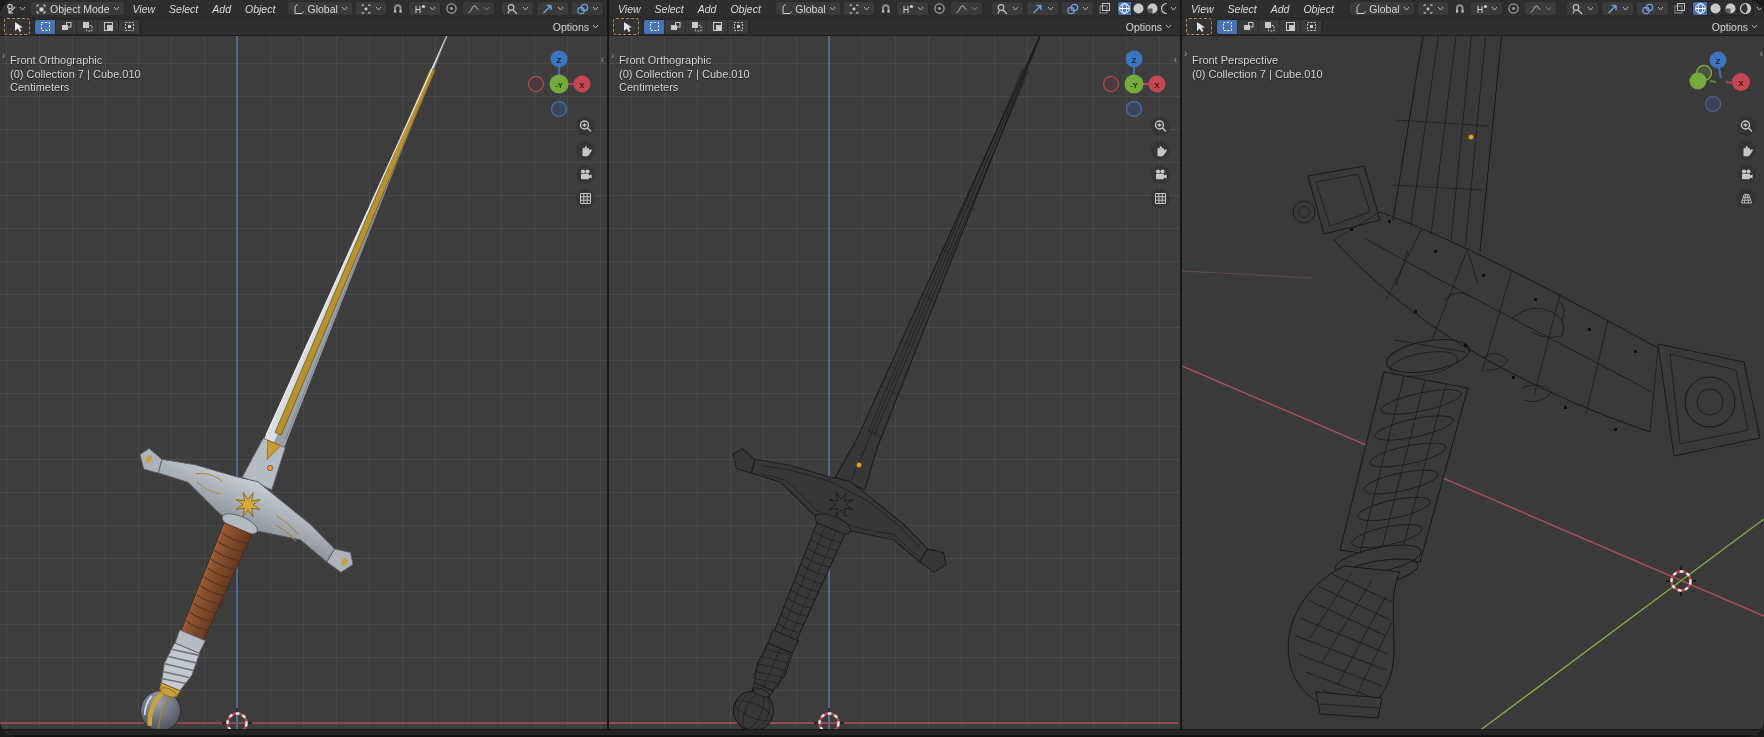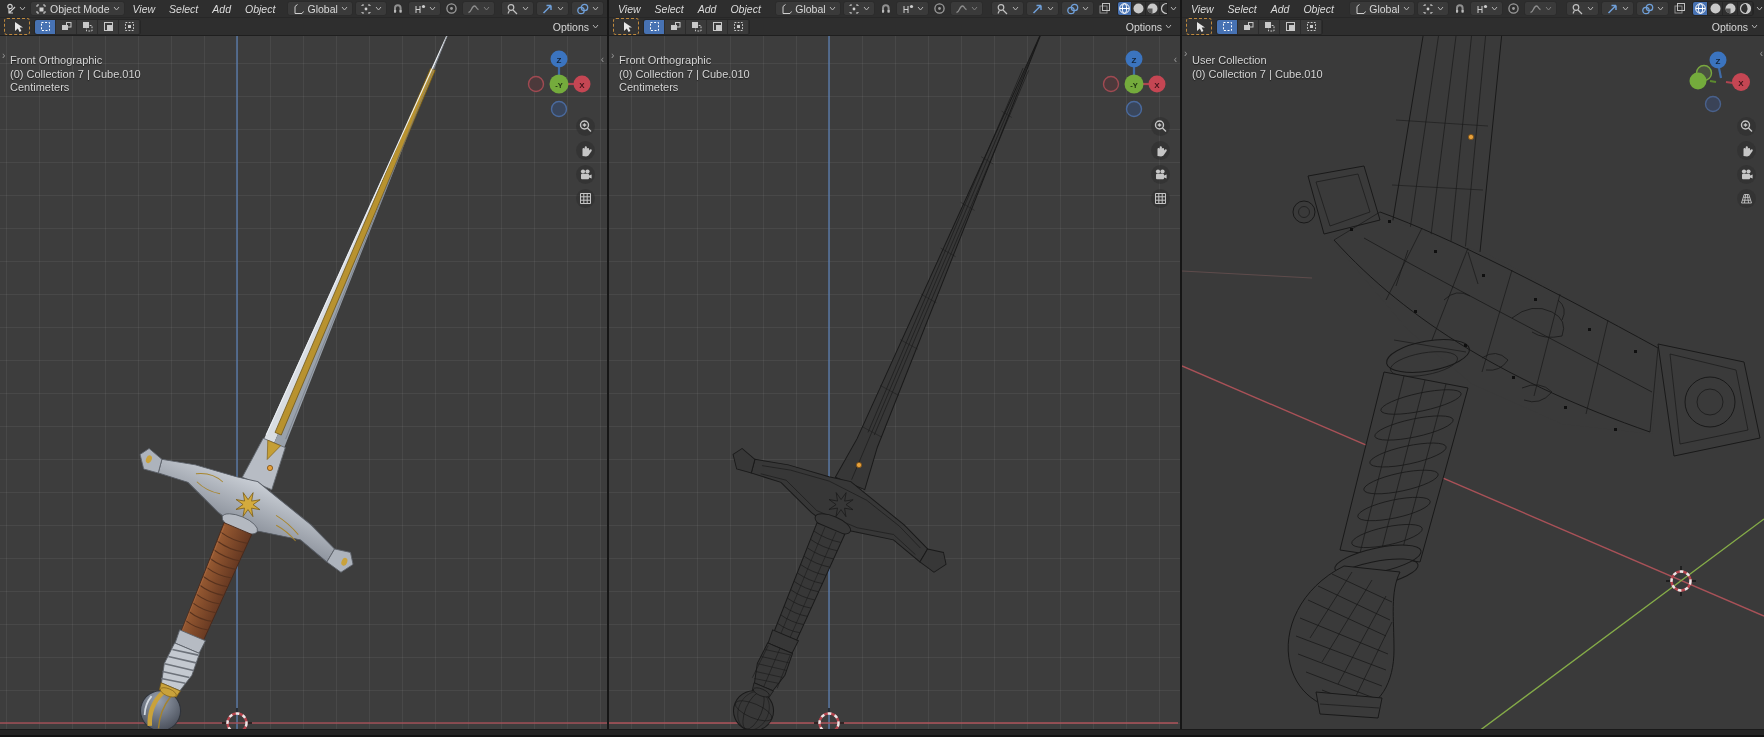--- a/index.html
+++ b/index.html
@@ -1,18 +1,18 @@
 <!DOCTYPE html>
 <html><head>
 <meta charset="utf-8">
 <style>
   html,body{margin:0;padding:0;background:#1a1a1a;}
   #stage{position:relative;width:1764px;height:737px;overflow:hidden;
          font-family:"Liberation Sans",sans-serif;color:#d8d8d8;
-         display:flex;background:#3d3d3d;}
+         display:flex;background:#3d3d3d;border-radius:17px;}
   .vp{position:relative;height:737px;overflow:hidden;flex:0 0 auto;}
   .vp.grid{background-color:#3d3d3d;
     background-image:linear-gradient(rgba(255,255,255,.055) 1px,transparent 1px),
                      linear-gradient(90deg,rgba(255,255,255,.055) 1px,transparent 1px);
     background-size:33px 33px;}
   #vp1{width:607px;}
   #vp2{width:571px;border-left:2px solid #161616;background-position:22px 30px,22px 30px;}
   #vp1.grid{background-position:6px 30px,6px 30px;}
   #vp3{width:584px;border-left:2px solid #161616;background:#3a3a3a;}
   .scene{position:absolute;left:0;top:0;z-index:1;}
@@ -782,21 +782,21 @@
       </span>
       <span class="optwrap">
         <span>Options</span>
         <svg class="chev" viewBox="0 0 7 5">
             <path d="M1,1 L3.5,4 L6,1" stroke="#b5b5b5" fill="none"></path>
           </svg>
       </span>
     </div>
 
     <div class="info">
-      <div>User Collection</div>
+      <div>Front Perspective</div>
       <div>(0) Collection 7 | Cube.010</div>
     </div>
 
     <svg class="gizmo" style="right:10px;top:48px;" width="68" height="72">
       <line x1="31" y1="20" x2="33" y2="30" stroke="#3f6ba8" stroke-width="2.2"></line>
       <line x1="38" y1="34" x2="45" y2="35" stroke="#b04450" stroke-width="2.2"></line>
       <line x1="22" y1="33" x2="28" y2="34" stroke="#5c8a2e" stroke-width="2.2"></line>
       <circle cx="16" cy="25" r="7.5" fill="#4a5240" stroke="#79a83f" stroke-width="1.4"></circle>
       <circle cx="10" cy="33" r="8.5" fill="#74ab3c"></circle>
       <circle cx="25" cy="56" r="7.5" fill="#3a4357" stroke="#49618c" stroke-width="1.4"></circle>

